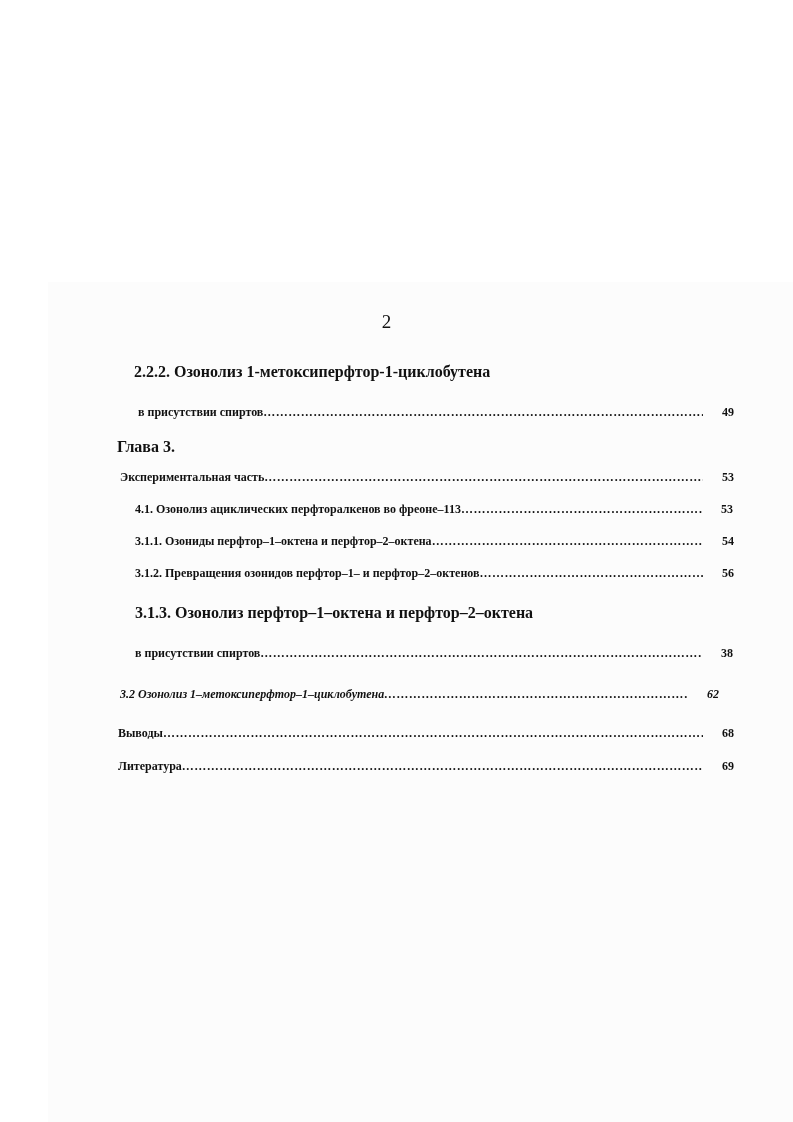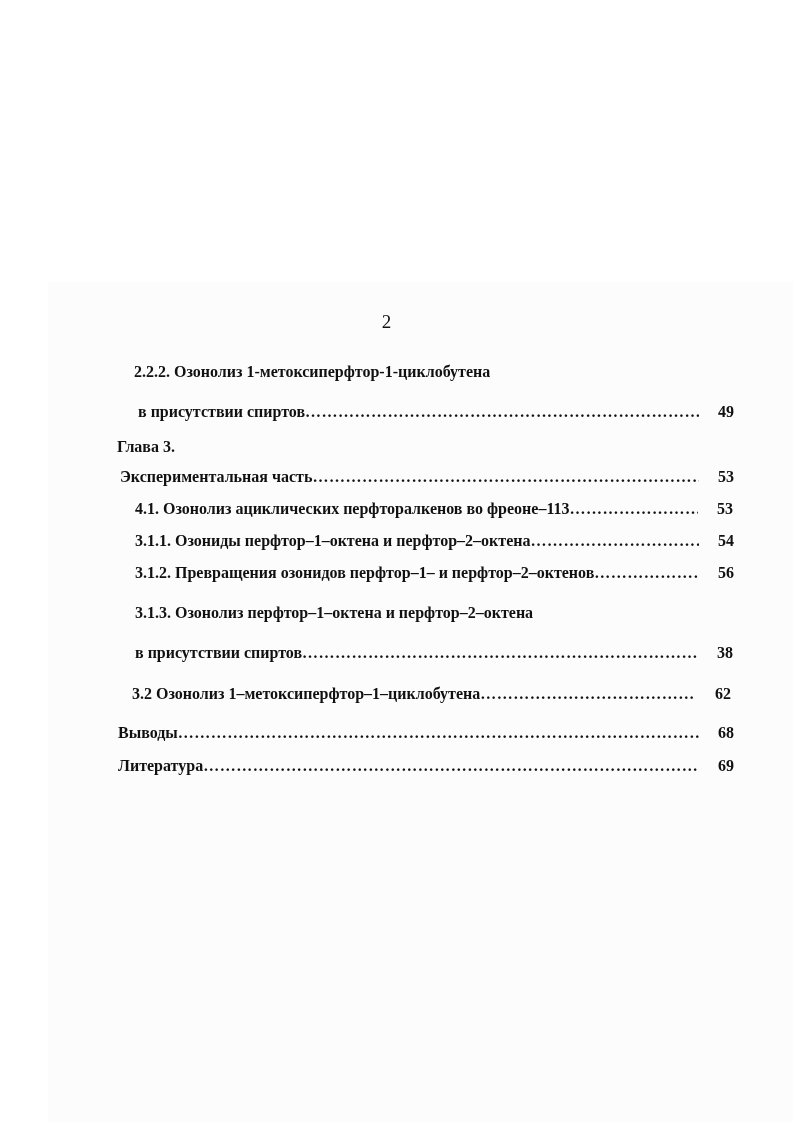--- a/index.html
+++ b/index.html
@@ -27,21 +27,21 @@
       position: absolute;
       top: 311px;
       left: 0;
       width: 773px;
       text-align: center;
       font-size: 19px;
       font-weight: normal;
     }
     .toc-line {
       position: absolute;
-      font-size: 16px;
+      font-size: 12px;
       font-weight: bold;
       white-space: nowrap;
       line-height: 20px;
       display: flex;
       align-items: baseline;
     }
     .toc-line .label {
       flex: 0 0 auto;
     }
     .toc-line .dots {
@@ -115,21 +115,21 @@
   <div class="heading-only" style="left:135px; top:603px;">
     <span>3.1.3. Озонолиз перфтор–1–октена и перфтор–2–октена</span>
   </div>
 
   <div class="toc-line" style="left:135px; top:643px; width:598px;">
     <span class="label">в присутствии спиртов</span>
     <span class="dots"></span>
     <span class="page">38</span>
   </div>
 
-  <div class="toc-line" style="left:132px; top:684px; width:599px;">
+  <div class="toc-line" style="left:120px; top:684px; width:599px;font-style:italic;">
     <span class="label">3.2 Озонолиз 1–метоксиперфтор–1–циклобутена</span>
     <span class="dots"></span>
     <span class="page">62</span>
   </div>
 
   <div class="toc-line" style="left:118px; top:723px; width:616px;">
     <span class="label">Выводы</span>
     <span class="dots"></span>
     <span class="page">68</span>
   </div>

